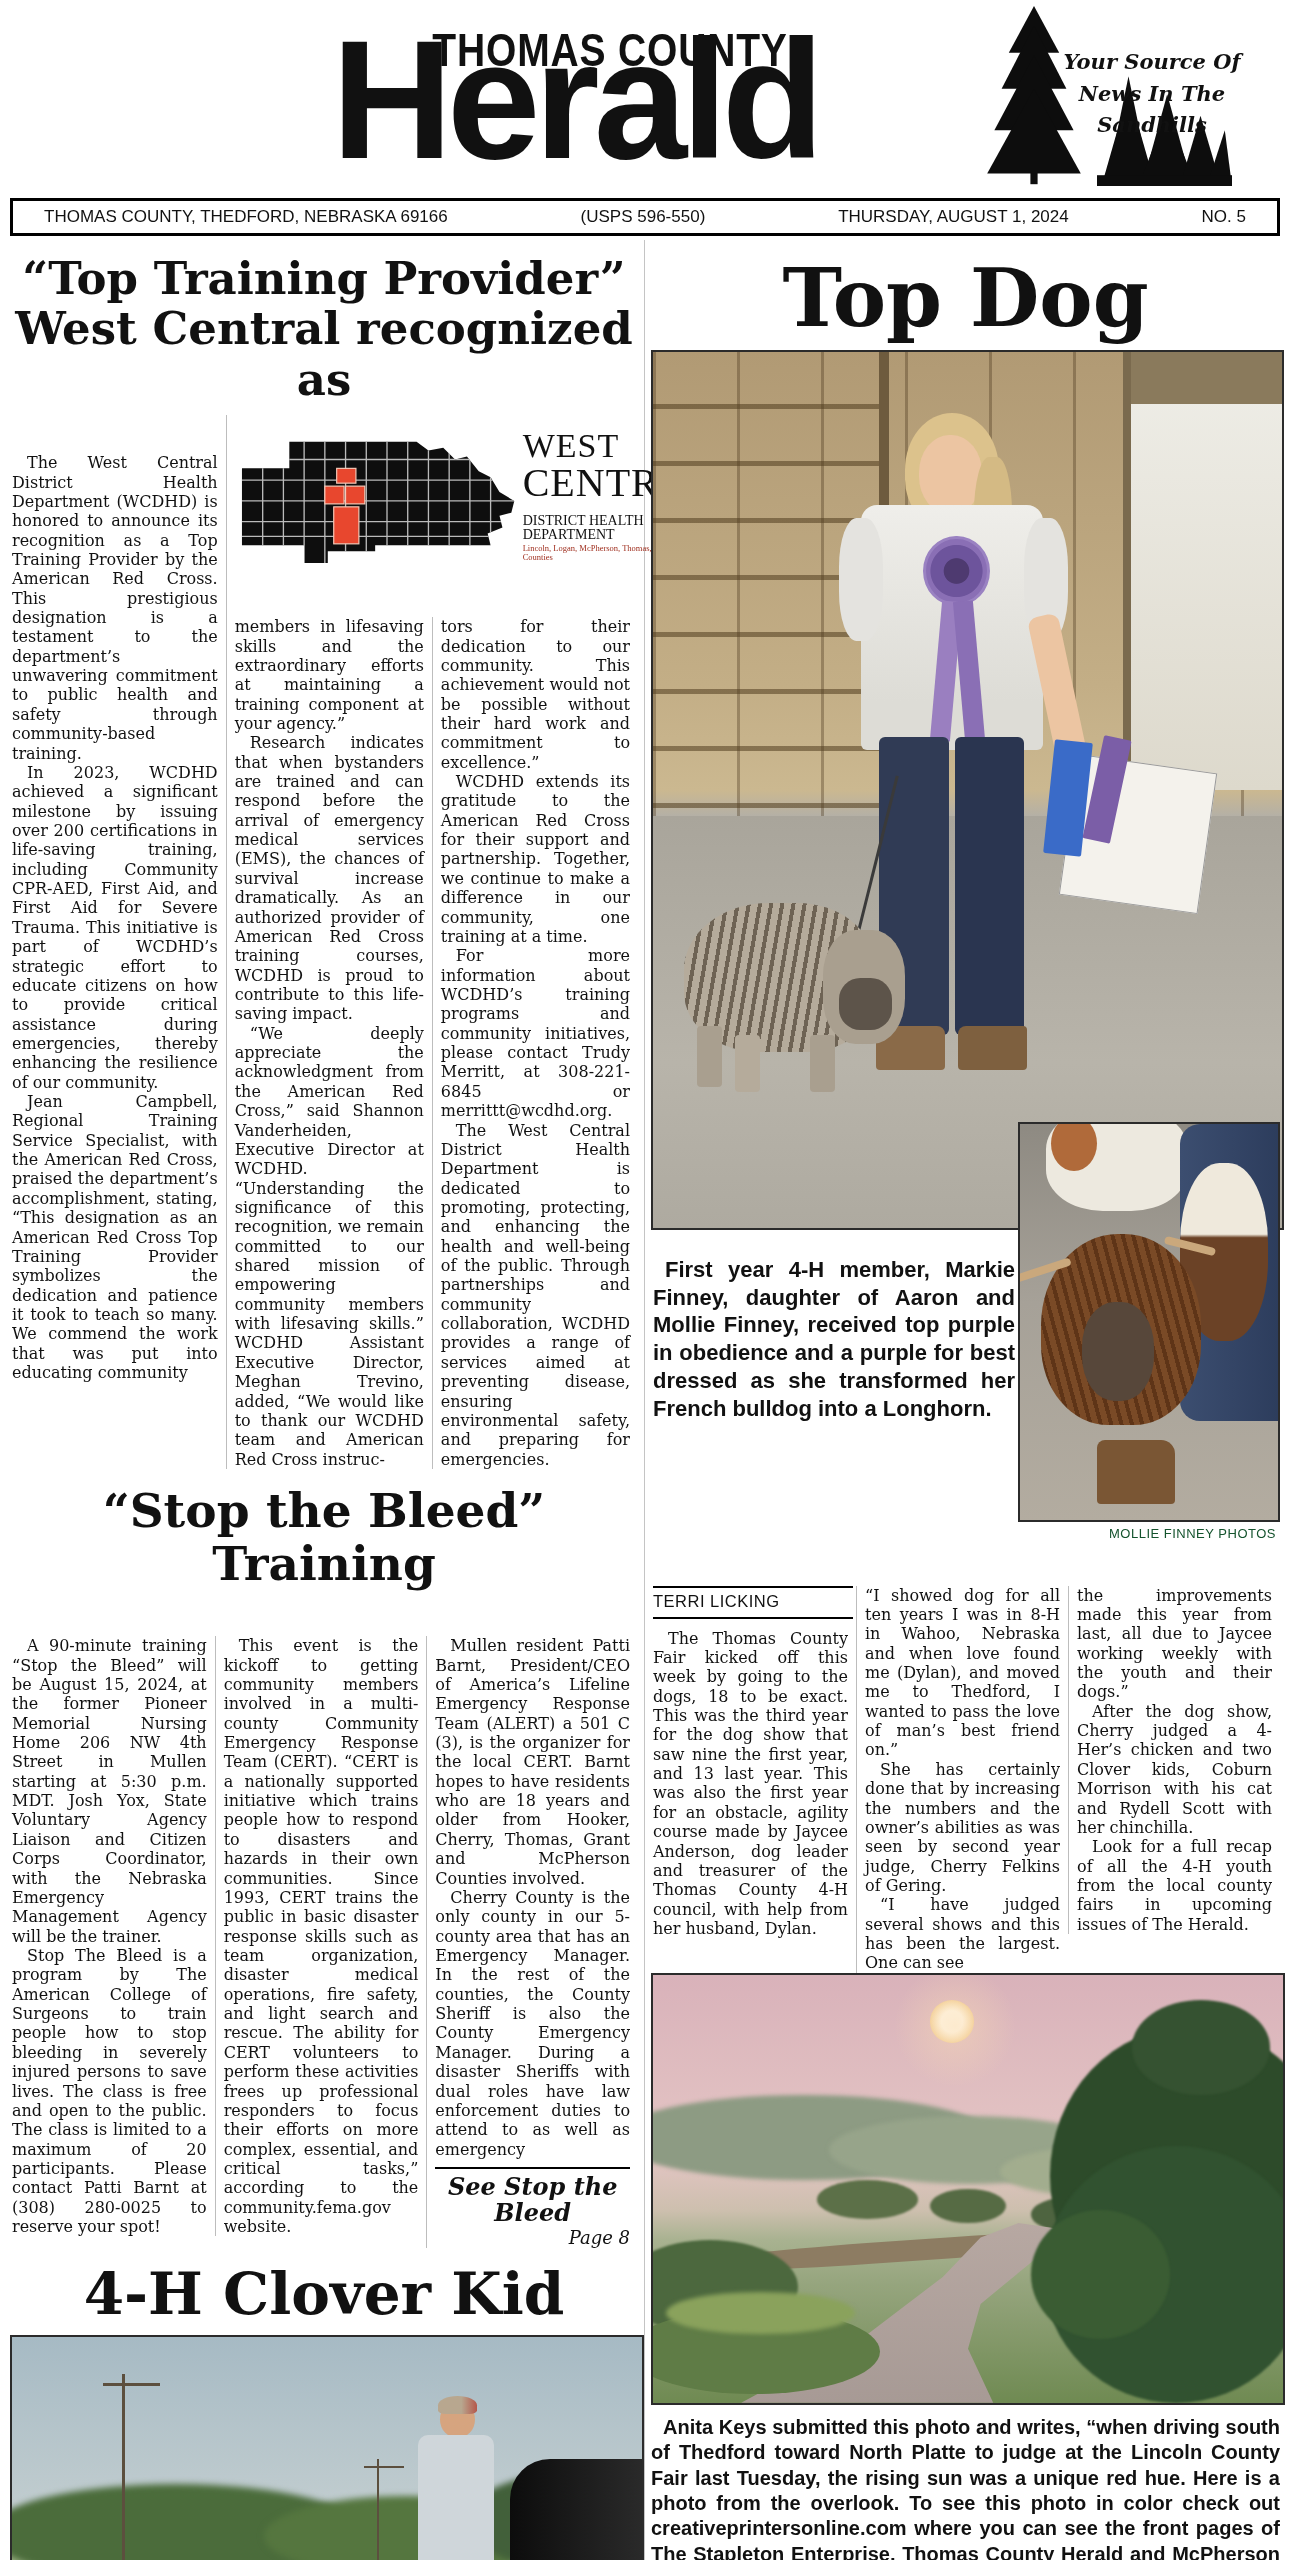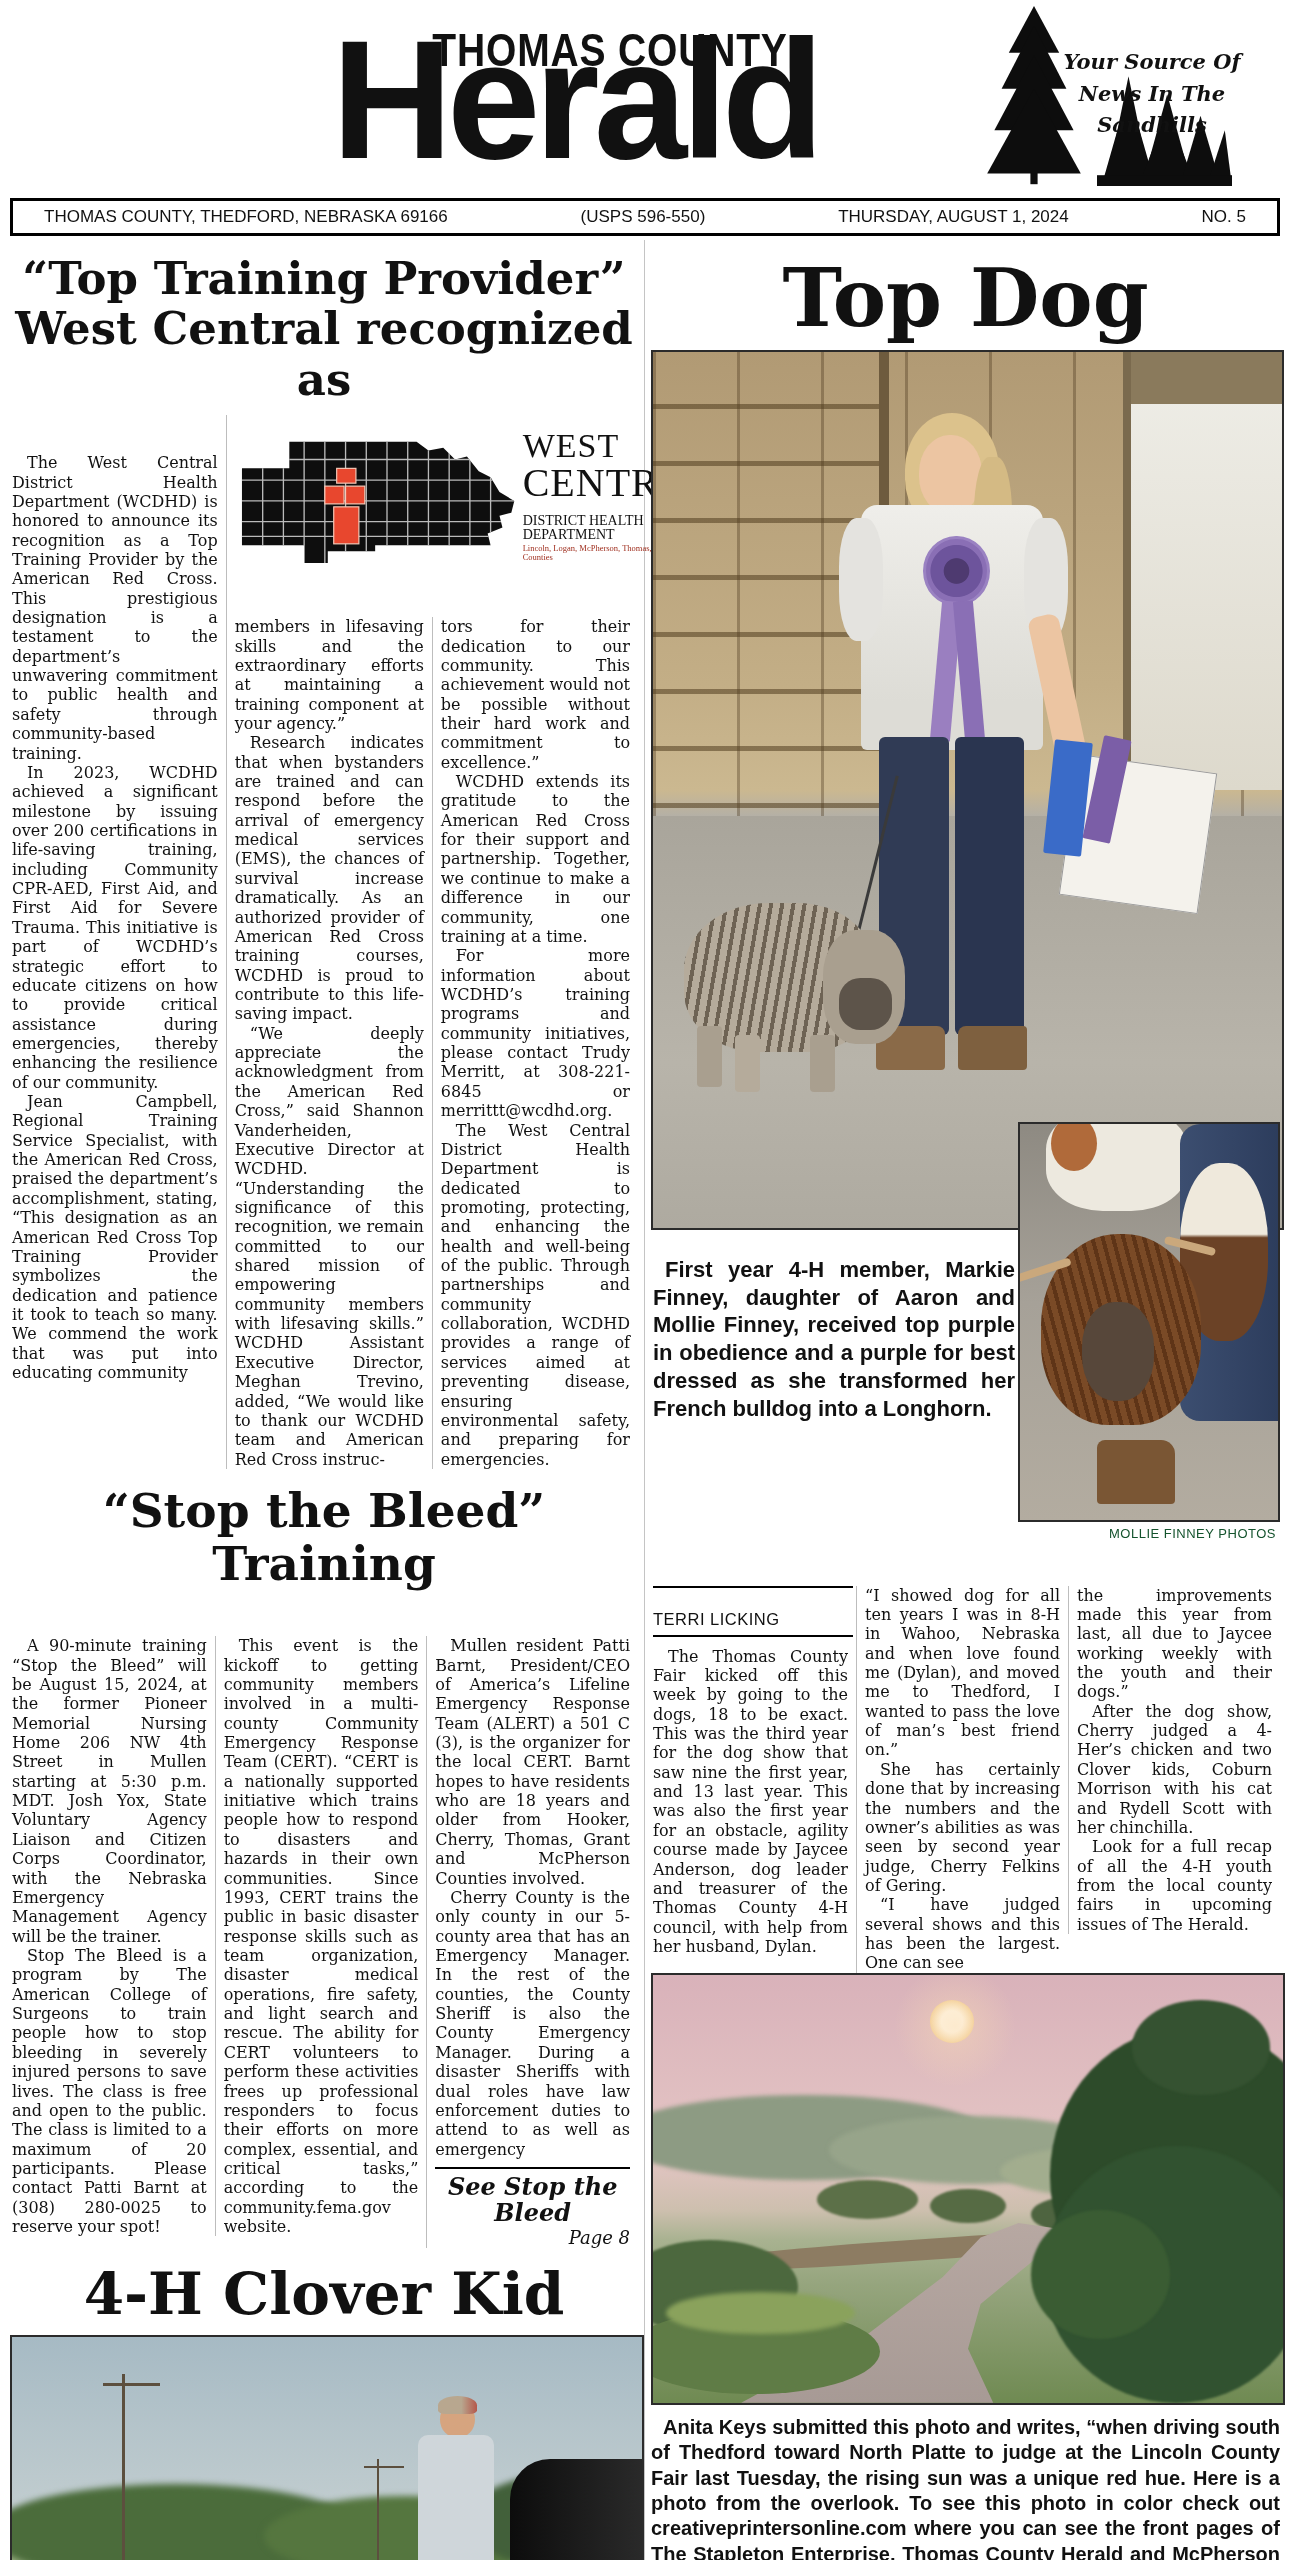--- a/index.html
+++ b/index.html
@@ -53,21 +53,21 @@
   .jump{border-top:2.5px solid #000;margin-top:8px;padding-top:5px;}
   .jump-see{font-family:"DejaVu Serif",serif;font-weight:bold;font-style:italic;
             font-size:24px;text-align:center;line-height:1.1;}
   .jump-page{font-family:"DejaVu Serif",serif;font-style:italic;font-size:18px;text-align:right;}
   
   .caption{font-family:"Liberation Sans",sans-serif;font-weight:bold;font-size:20.5px;
            line-height:1.27;text-align:justify;text-indent:12px;}
   .credit{font-family:"Liberation Sans",sans-serif;font-size:13px;color:#14532d;
           text-align:right;letter-spacing:.5px;}
   .byline{width:200px;border-top:2.5px solid #000;border-bottom:2.5px solid #000;
-          padding:22px 0 6px;margin-bottom:10px;font-family:"Liberation Sans",sans-serif;
+          padding:4px 0 6px;margin-bottom:10px;font-family:"Liberation Sans",sans-serif;
           font-size:16.5px;letter-spacing:.5px;}
   
   .photo{position:relative;overflow:hidden;border:2px solid #2b2b2b;box-sizing:border-box;}
   .photo *{position:absolute;}
   
   .td-media{position:relative;height:1190px;margin-top:4px;}
   .td-photo{position:absolute;top:0;left:0;width:633px;height:880px;
             background:linear-gradient(180deg,#b19a74 0%,#c3ae86 38%,#cbb890 50%,#b4b0a6 53%,#a9a69e 70%,#b6b2a8 100%);}
   .td-inset{position:absolute;right:0;top:772px;width:262px;height:400px;
             background:linear-gradient(180deg,#8e8a82 0%,#a6a198 45%,#b3aca0 100%);}

